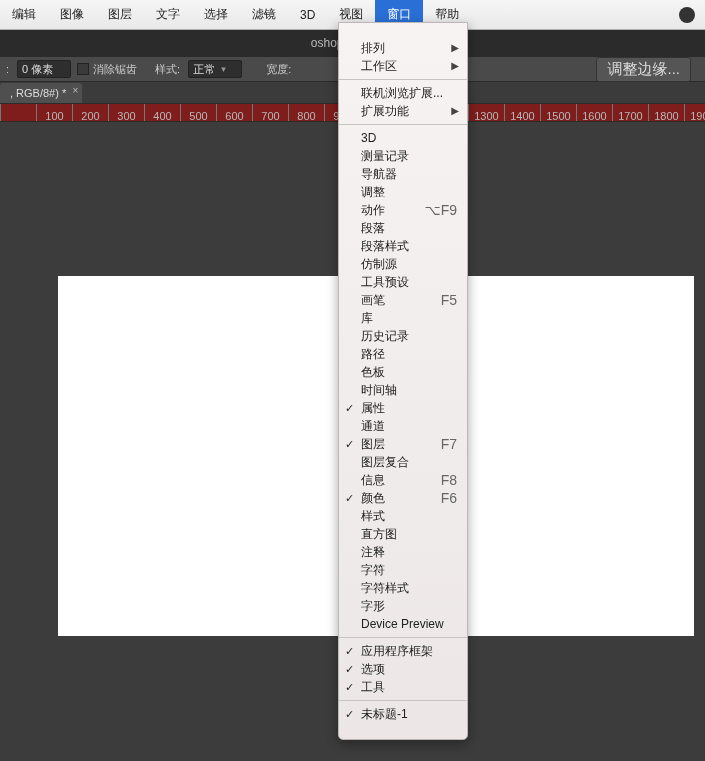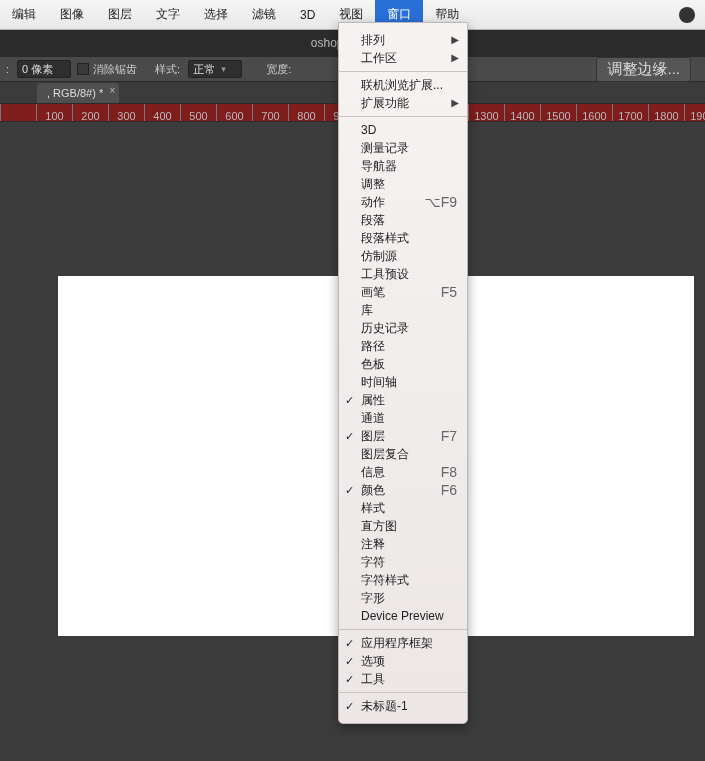--- a/index.html
+++ b/index.html
@@ -15,31 +15,31 @@
   .apptitle-wrap{flex:1;display:flex;justify-content:center;color:#bbb;font-size:12px;}
   .adjust-btn{background:#555;border:1px solid #333;color:#ddd;font-size:15px;padding:2px 10px;border-radius:3px;margin-right:8px;}
   
   .optbar{height:26px;background:#4a4a4a;border-top:1px solid #2b2b2b;border-bottom:1px solid #2b2b2b;display:flex;align-items:center;padding:0 6px;color:#ccc;font-size:11px;}
   .field-dark{background:#2e2e2e;border:1px solid #222;border-radius:2px;color:#ddd;padding:1px 4px;height:18px;display:inline-flex;align-items:center;margin:0 6px;min-width:54px;}
   .chk{width:12px;height:12px;background:#3a3a3a;border:1px solid #222;display:inline-block;margin-right:4px;}
   .lbl{margin-right:2px;}
   .lbl2{margin-left:18px;margin-right:2px;}
   .caret{margin-left:6px;font-size:9px;color:#999;}
   
-  .doctabs{height:22px;background:#3b3b3b;border-bottom:1px solid #2b2b2b;display:flex;align-items:flex-end;padding-left:37px;}
+  .doctabs{height:22px;background:#3b3b3b;border-bottom:1px solid #2b2b2b;display:flex;align-items:flex-end;}
   .doctab{background:#4f4f4f;height:20px;padding:0 16px 0 10px;color:#ddd;font-size:11px;display:flex;align-items:center;border-top-left-radius:3px;border-top-right-radius:3px;position:relative;}
   .doctab .close{position:absolute;right:4px;top:2px;font-size:10px;color:#bbb;}
   
   .ruler{height:18px;background:#7f1d1d;border-bottom:1px solid #2b2b2b;display:flex;position:relative;color:#b8b8b8;font-size:11px;overflow:hidden;}
   .ruler .tick{flex:0 0 36px;border-left:1px solid #777;text-align:center;padding-top:6px;}
   
   .stage{height:647px;background:#3c3c3c;position:relative;}
   .canvas{position:absolute;left:58px;top:154px;width:636px;height:360px;background:#fff;}
   
-  .dropdown{position:absolute;left:338px;top:22px;width:130px;background:linear-gradient(#f6f3f2,#ece7e6);border:1px solid #bcb7b6;border-radius:0 0 5px 5px;color:#222;font-size:12px;box-shadow:0 4px 12px rgba(0,0,0,.35);padding:8px 0;}
+  .dropdown{position:absolute;left:338px;top:22px;width:130px;background:linear-gradient(#f6f3f2,#ece7e6);border:1px solid #bcb7b6;border-radius:0 0 5px 5px;color:#222;font-size:12px;box-shadow:0 4px 12px rgba(0,0,0,.35);padding:16px 0;}
   .dd-item{height:18px;line-height:18px;padding:0 14px 0 22px;position:relative;cursor:default;}
   .dd-item .sc{position:absolute;right:10px;color:#666;font-size:14px;}
   .dd-item .arrow{position:absolute;right:8px;font-size:10px;color:#444;}
   .dd-item .chk{all:unset;position:absolute;left:6px;font-size:11px;color:#222;}
   .dd-sep{height:1px;margin:4px 0;background:#c9c3c2;}
 </style>
 </head>
 <body>
 
 <div class="menubar">

